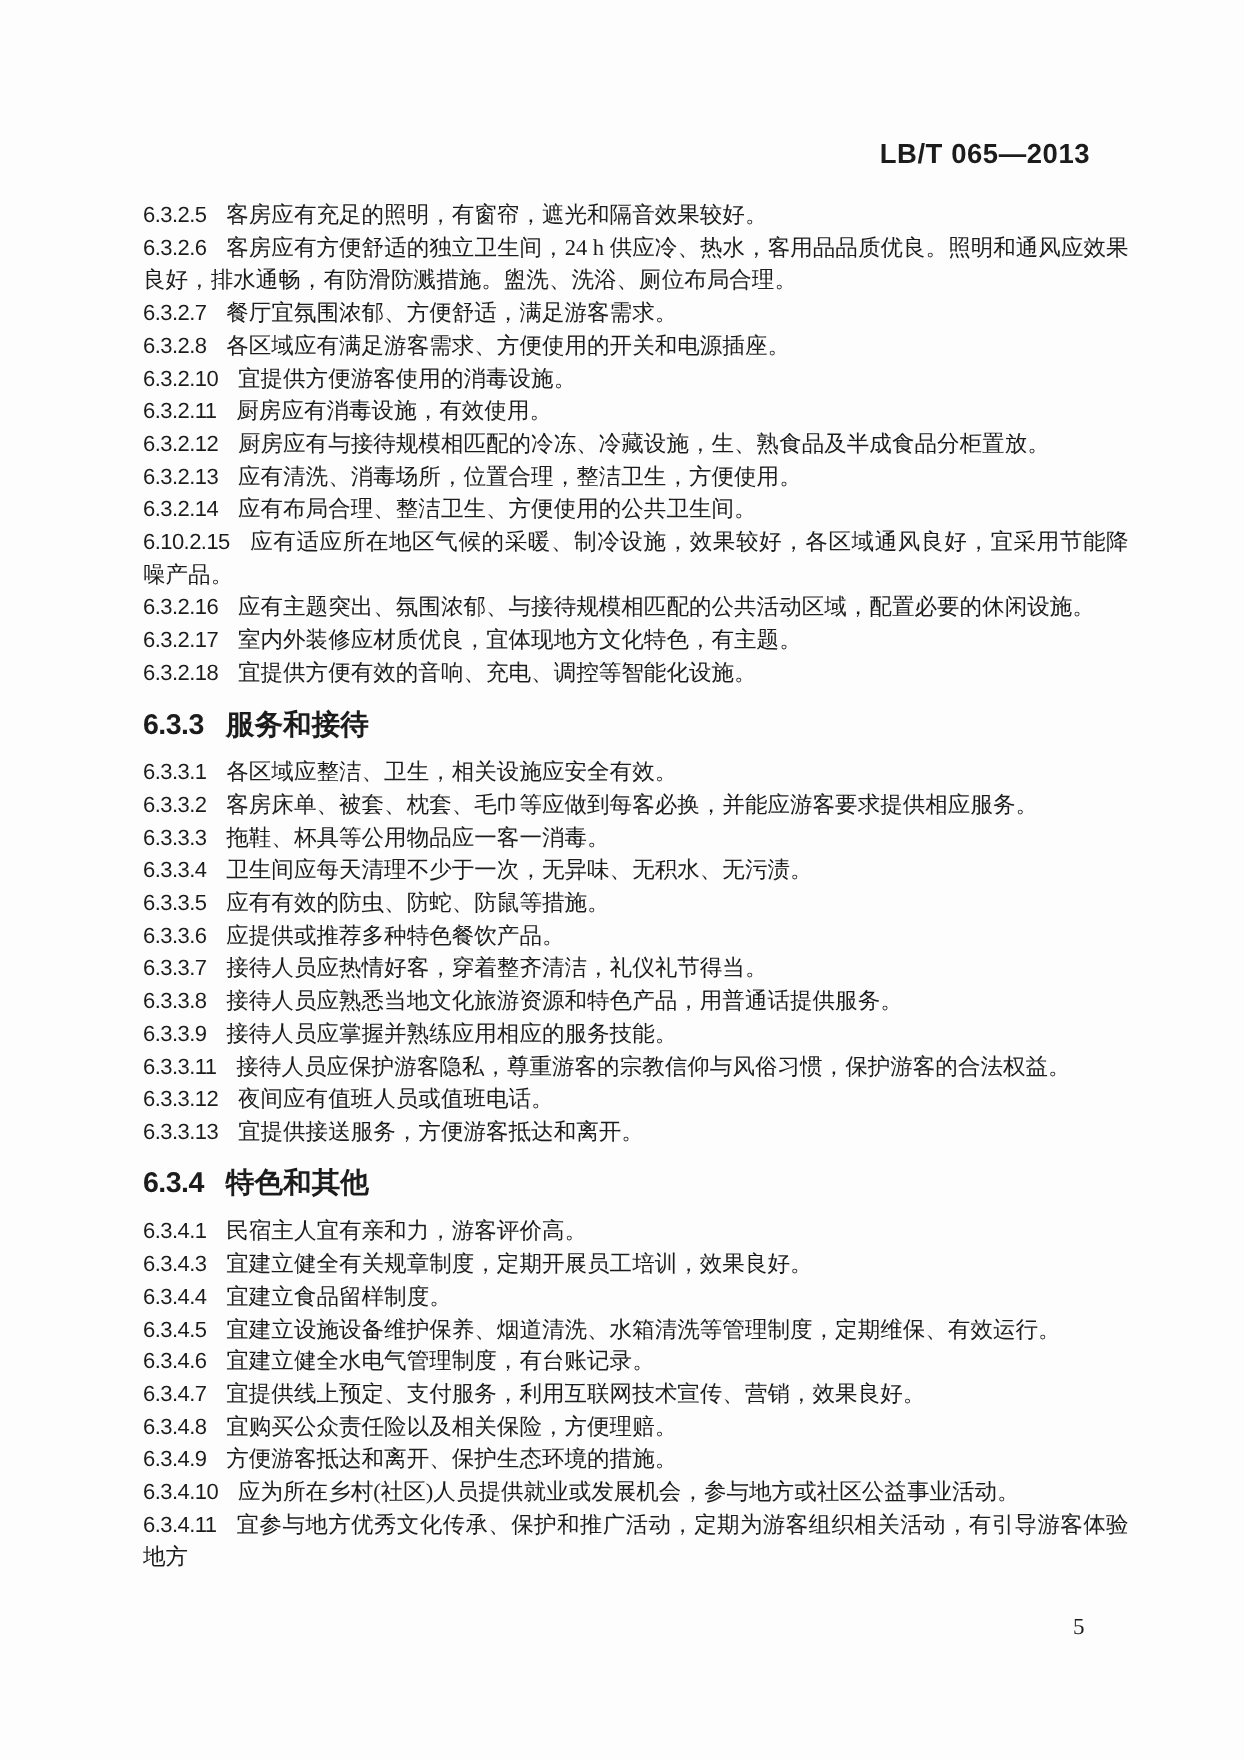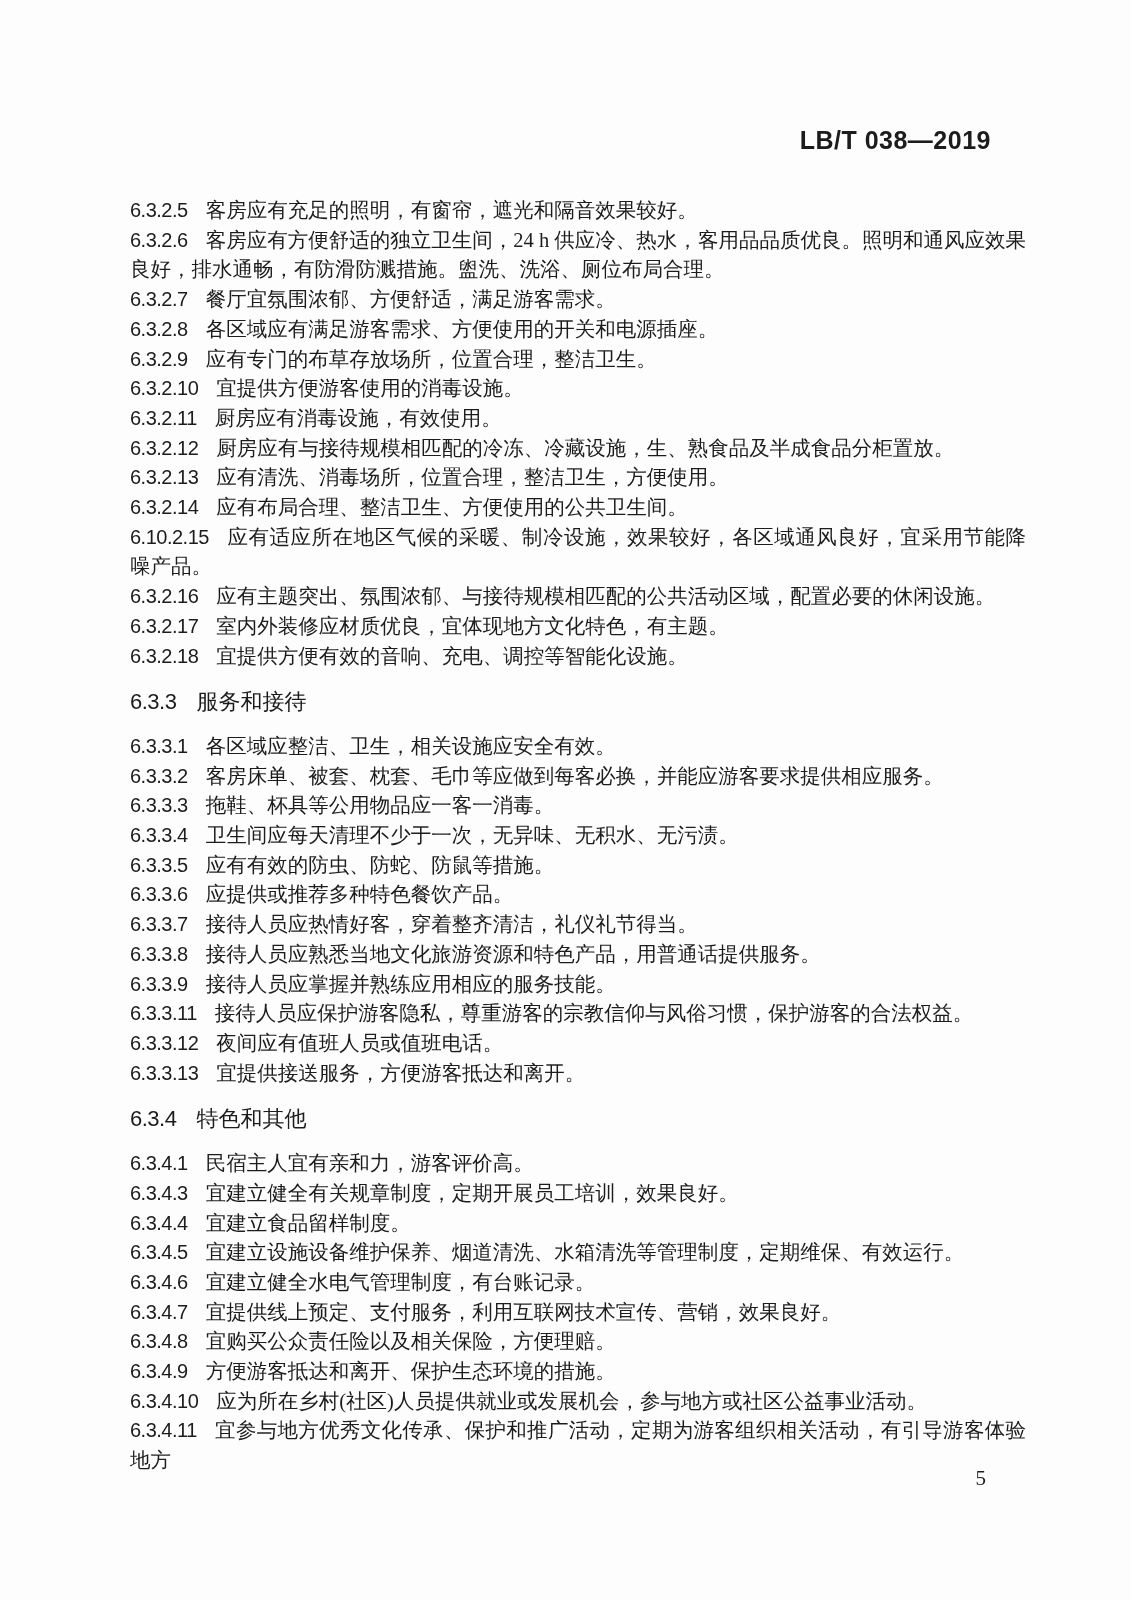--- a/index.html
+++ b/index.html
@@ -18,68 +18,67 @@
     position: absolute;
     top: 126px; right: 140px;
     font-family: "Liberation Sans", "DejaVu Sans", sans-serif;
     font-weight: 700;
     font-size: 25px;
     letter-spacing: 0.5px;
     white-space: nowrap;
   }
   .doc-body {
     position: absolute;
-    left: 130px; top: 196px;
+    left: 130px; top: 182px;
     width: 896px;
   }
   p.clause {
     margin: 0;
     font-size: 20.5px;
     line-height: 29.7px;
     text-align: justify;
     text-justify: inter-ideograph;
   }
   .clause-num {
     font-family: "Liberation Sans", "DejaVu Sans", sans-serif;
     font-size: 20px;
     letter-spacing: -0.5px;
     margin-right: 18px;
     white-space: nowrap;
   }
   h3.section-heading {
     margin: 16px 0 15px 0;
-    font-size: 22px;
+    font-size: 26px;
     line-height: 29.7px;
-    font-weight: 400;
+    font-weight: 700;
     font-family: "Liberation Sans", "DejaVu Sans", sans-serif;
   }
   .heading-num {
     letter-spacing: -0.5px;
     margin-right: 20px;
     white-space: nowrap;
   }
   .page-number {
     position: absolute;
     top: 1466px; right: 145px;
     font-size: 21px;
     font-family: "Liberation Serif", "DejaVu Serif", serif;
   }
 </style>
 </head>
 <body>
 
 <div class="sheet">
-  <div class="doc-number">LB/T 038—2019</div>
+  <div class="doc-number">LB/T 065—2013</div>
 
   <main class="doc-body">
       <p class="clause"><span class="clause-num">6.3.2.5</span><span class="clause-text">客房应有充足的照明，有窗帘，遮光和隔音效果较好。</span></p>
       <p class="clause"><span class="clause-num">6.3.2.6</span><span class="clause-text">客房应有方便舒适的独立卫生间，24 h 供应冷、热水，客用品品质优良。照明和通风应效果良好，排水通畅，有防滑防溅措施。盥洗、洗浴、厕位布局合理。</span></p>
       <p class="clause"><span class="clause-num">6.3.2.7</span><span class="clause-text">餐厅宜氛围浓郁、方便舒适，满足游客需求。</span></p>
       <p class="clause"><span class="clause-num">6.3.2.8</span><span class="clause-text">各区域应有满足游客需求、方便使用的开关和电源插座。</span></p>
-      <p class="clause"><span class="clause-num">6.3.2.9</span><span class="clause-text">应有专门的布草存放场所，位置合理，整洁卫生。</span></p>
       <p class="clause"><span class="clause-num">6.3.2.10</span><span class="clause-text">宜提供方便游客使用的消毒设施。</span></p>
       <p class="clause"><span class="clause-num">6.3.2.11</span><span class="clause-text">厨房应有消毒设施，有效使用。</span></p>
       <p class="clause"><span class="clause-num">6.3.2.12</span><span class="clause-text">厨房应有与接待规模相匹配的冷冻、冷藏设施，生、熟食品及半成食品分柜置放。</span></p>
       <p class="clause"><span class="clause-num">6.3.2.13</span><span class="clause-text">应有清洗、消毒场所，位置合理，整洁卫生，方便使用。</span></p>
       <p class="clause"><span class="clause-num">6.3.2.14</span><span class="clause-text">应有布局合理、整洁卫生、方便使用的公共卫生间。</span></p>
       <p class="clause"><span class="clause-num">6.10.2.15</span><span class="clause-text">应有适应所在地区气候的采暖、制冷设施，效果较好，各区域通风良好，宜采用节能降噪产品。</span></p>
       <p class="clause"><span class="clause-num">6.3.2.16</span><span class="clause-text">应有主题突出、氛围浓郁、与接待规模相匹配的公共活动区域，配置必要的休闲设施。</span></p>
       <p class="clause"><span class="clause-num">6.3.2.17</span><span class="clause-text">室内外装修应材质优良，宜体现地方文化特色，有主题。</span></p>
       <p class="clause"><span class="clause-num">6.3.2.18</span><span class="clause-text">宜提供方便有效的音响、充电、调控等智能化设施。</span></p>
       <h3 class="section-heading"><span class="heading-num">6.3.3</span><span>服务和接待</span></h3>

